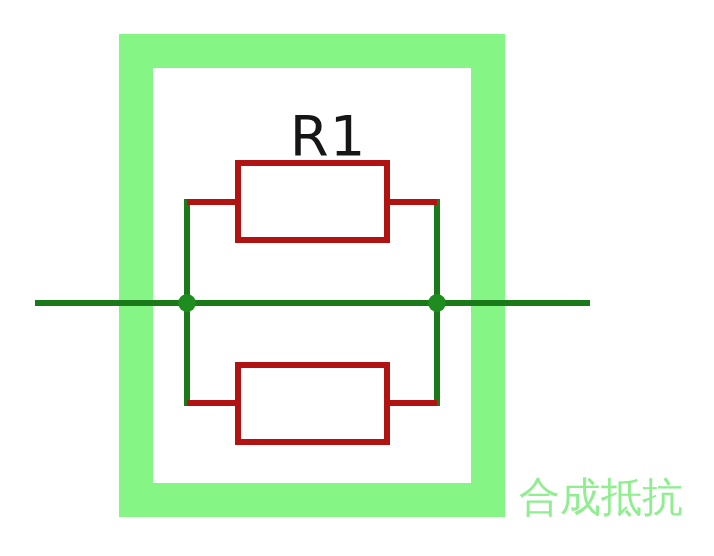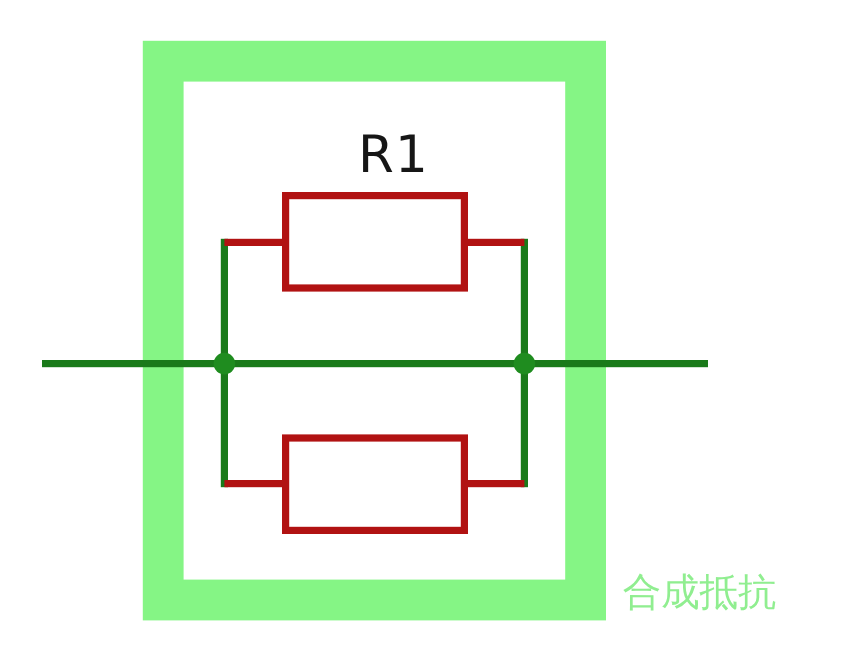--- a/index.html
+++ b/index.html
@@ -62,33 +62,33 @@
   .r1-lead-left  { left: 187px; top: 199px; width: 48px; }
   .r1-lead-right { left: 390px; top: 199px; width: 47px; }
   .r2-lead-left  { left: 187px; top: 400px; width: 48px; }
   .r2-lead-right { left: 390px; top: 400px; width: 47px; }
 
   
   .ref-label {
     left: 268px;
     width: 120px;
     text-align: center;
-    font-size: 43px;
+    font-size: 56px;
     line-height: 1;
     color: var(--label-black);
     z-index: 5;
     letter-spacing: 1px;
   }
   .r1-label { top: 108px; }
   .r2-label { top: 308px; }
 
   
   .caption {
     left: 519px; top: 477px;
-    font-size: 32px;
+    font-size: 41px;
     line-height: 1;
     color: var(--caption-green);
     white-space: nowrap;
     z-index: 5;
   }
 </style>
 </head>
 <body>
 
 <div class="canvas">

